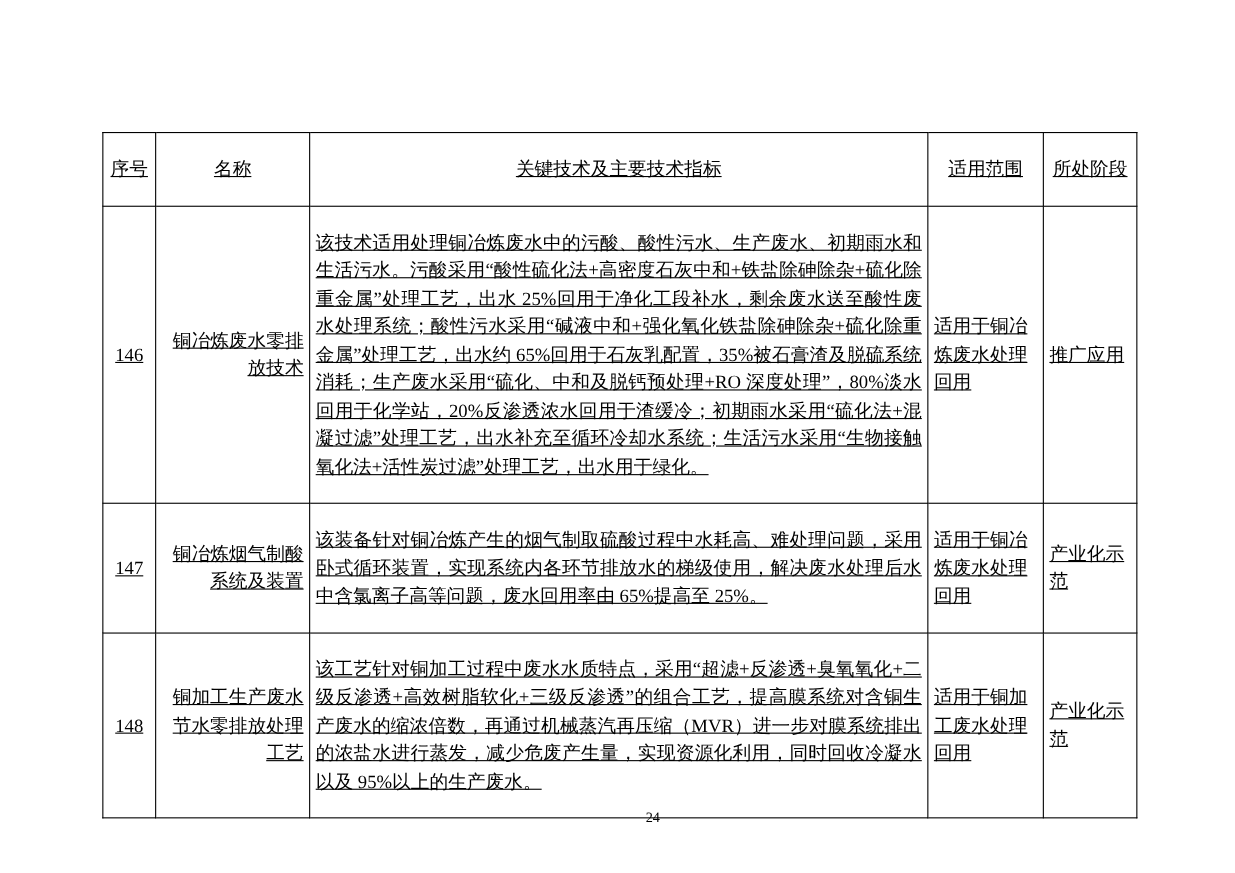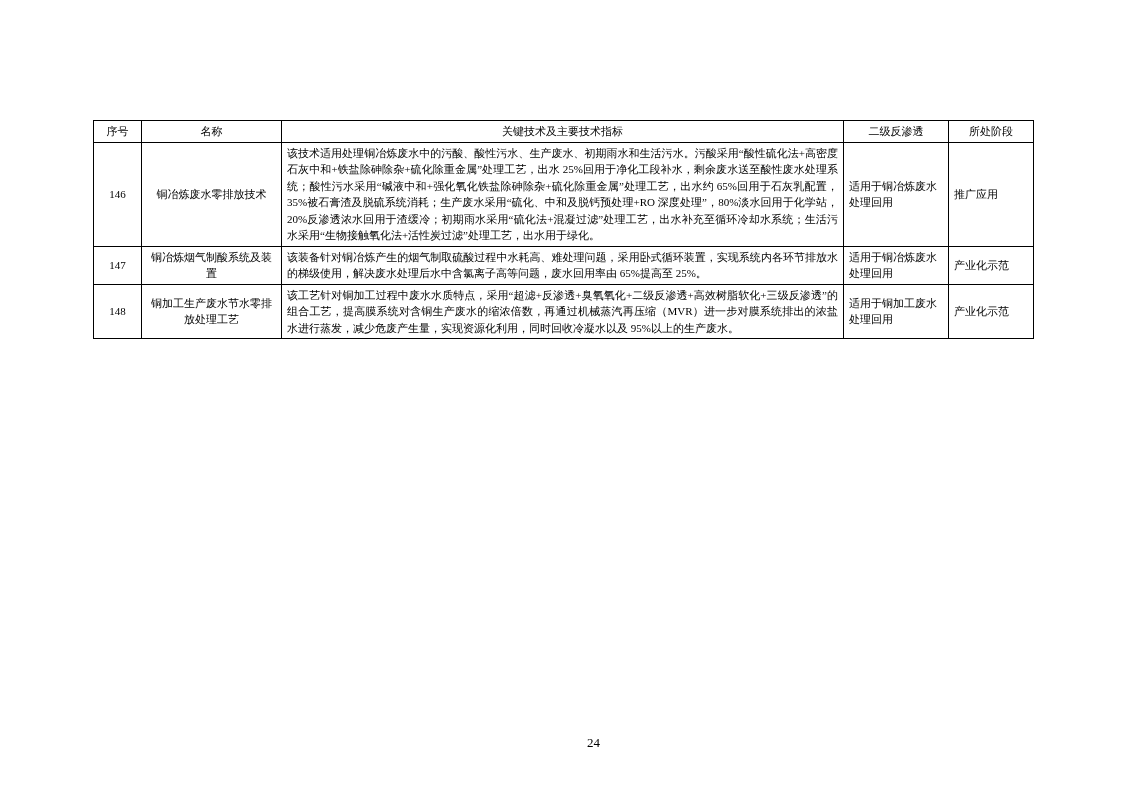--- a/index.html
+++ b/index.html
@@ -28,44 +28,45 @@
     top: 120px;
     width: 940px;
   }
   table.doc-table {
     border-collapse: collapse;
     width: 940px;
     table-layout: fixed;
   }
   table.doc-table td, table.doc-table th {
     border: 1px solid #000000;
-    padding: 2px 5px;
+    padding: 20px 5px;
     vertical-align: middle;
     font-weight: normal;
-    font-size: 11px;
+    font-size: 17px;
     line-height: 1.5;
+    text-decoration: underline;
   }
   thead th {
     text-align: center;
     font-weight: bold;
     font-size: 14px;
     padding: 7px 4px;
   }
   col.c-no     { width: 48px; }
   col.c-name   { width: 140px; }
   col.c-tech   { width: 562px; }
   col.c-scope  { width: 105px; }
   col.c-stage  { width: 85px; }
 
   td.col-no {
     text-align: center;
     font-size: 14px;
   }
   td.col-name {
-    text-align: center;
+    text-align: right;
     font-size: 13.5px;
     line-height: 1.6;
   }
   td.col-tech {
     text-align: justify;
     text-justify: inter-ideograph;
     font-size: 13.5px;
     line-height: 1.62;
     padding: 6px 7px;
   }
@@ -100,21 +101,21 @@
         <col class="c-name">
         <col class="c-tech">
         <col class="c-scope">
         <col class="c-stage">
       </colgroup>
       <thead>
         <tr>
           <th>序号</th>
           <th>名称</th>
           <th>关键技术及主要技术指标</th>
-          <th>二级反渗透</th>
+          <th>适用范围</th>
           <th>所处阶段</th>
         </tr>
       </thead>
       <tbody>
         <tr>
           <td class="col-no">146</td>
           <td class="col-name">铜冶炼废水零排放技术</td>
           <td class="col-tech">该技术适用处理铜冶炼废水中的污酸、酸性污水、生产废水、初期雨水和生活污水。污酸采用“酸性硫化法+高密度石灰中和+铁盐除砷除杂+硫化除重金属”处理工艺，出水 25%回用于净化工段补水，剩余废水送至酸性废水处理系统；酸性污水采用“碱液中和+强化氧化铁盐除砷除杂+硫化除重金属”处理工艺，出水约 65%回用于石灰乳配置，35%被石膏渣及脱硫系统消耗；生产废水采用“硫化、中和及脱钙预处理+RO 深度处理”，80%淡水回用于化学站，20%反渗透浓水回用于渣缓冷；初期雨水采用“硫化法+混凝过滤”处理工艺，出水补充至循环冷却水系统；生活污水采用“生物接触氧化法+活性炭过滤”处理工艺，出水用于绿化。</td>
           <td class="col-scope">适用于铜冶炼废水处理回用</td>
           <td class="col-stage">推广应用</td>

